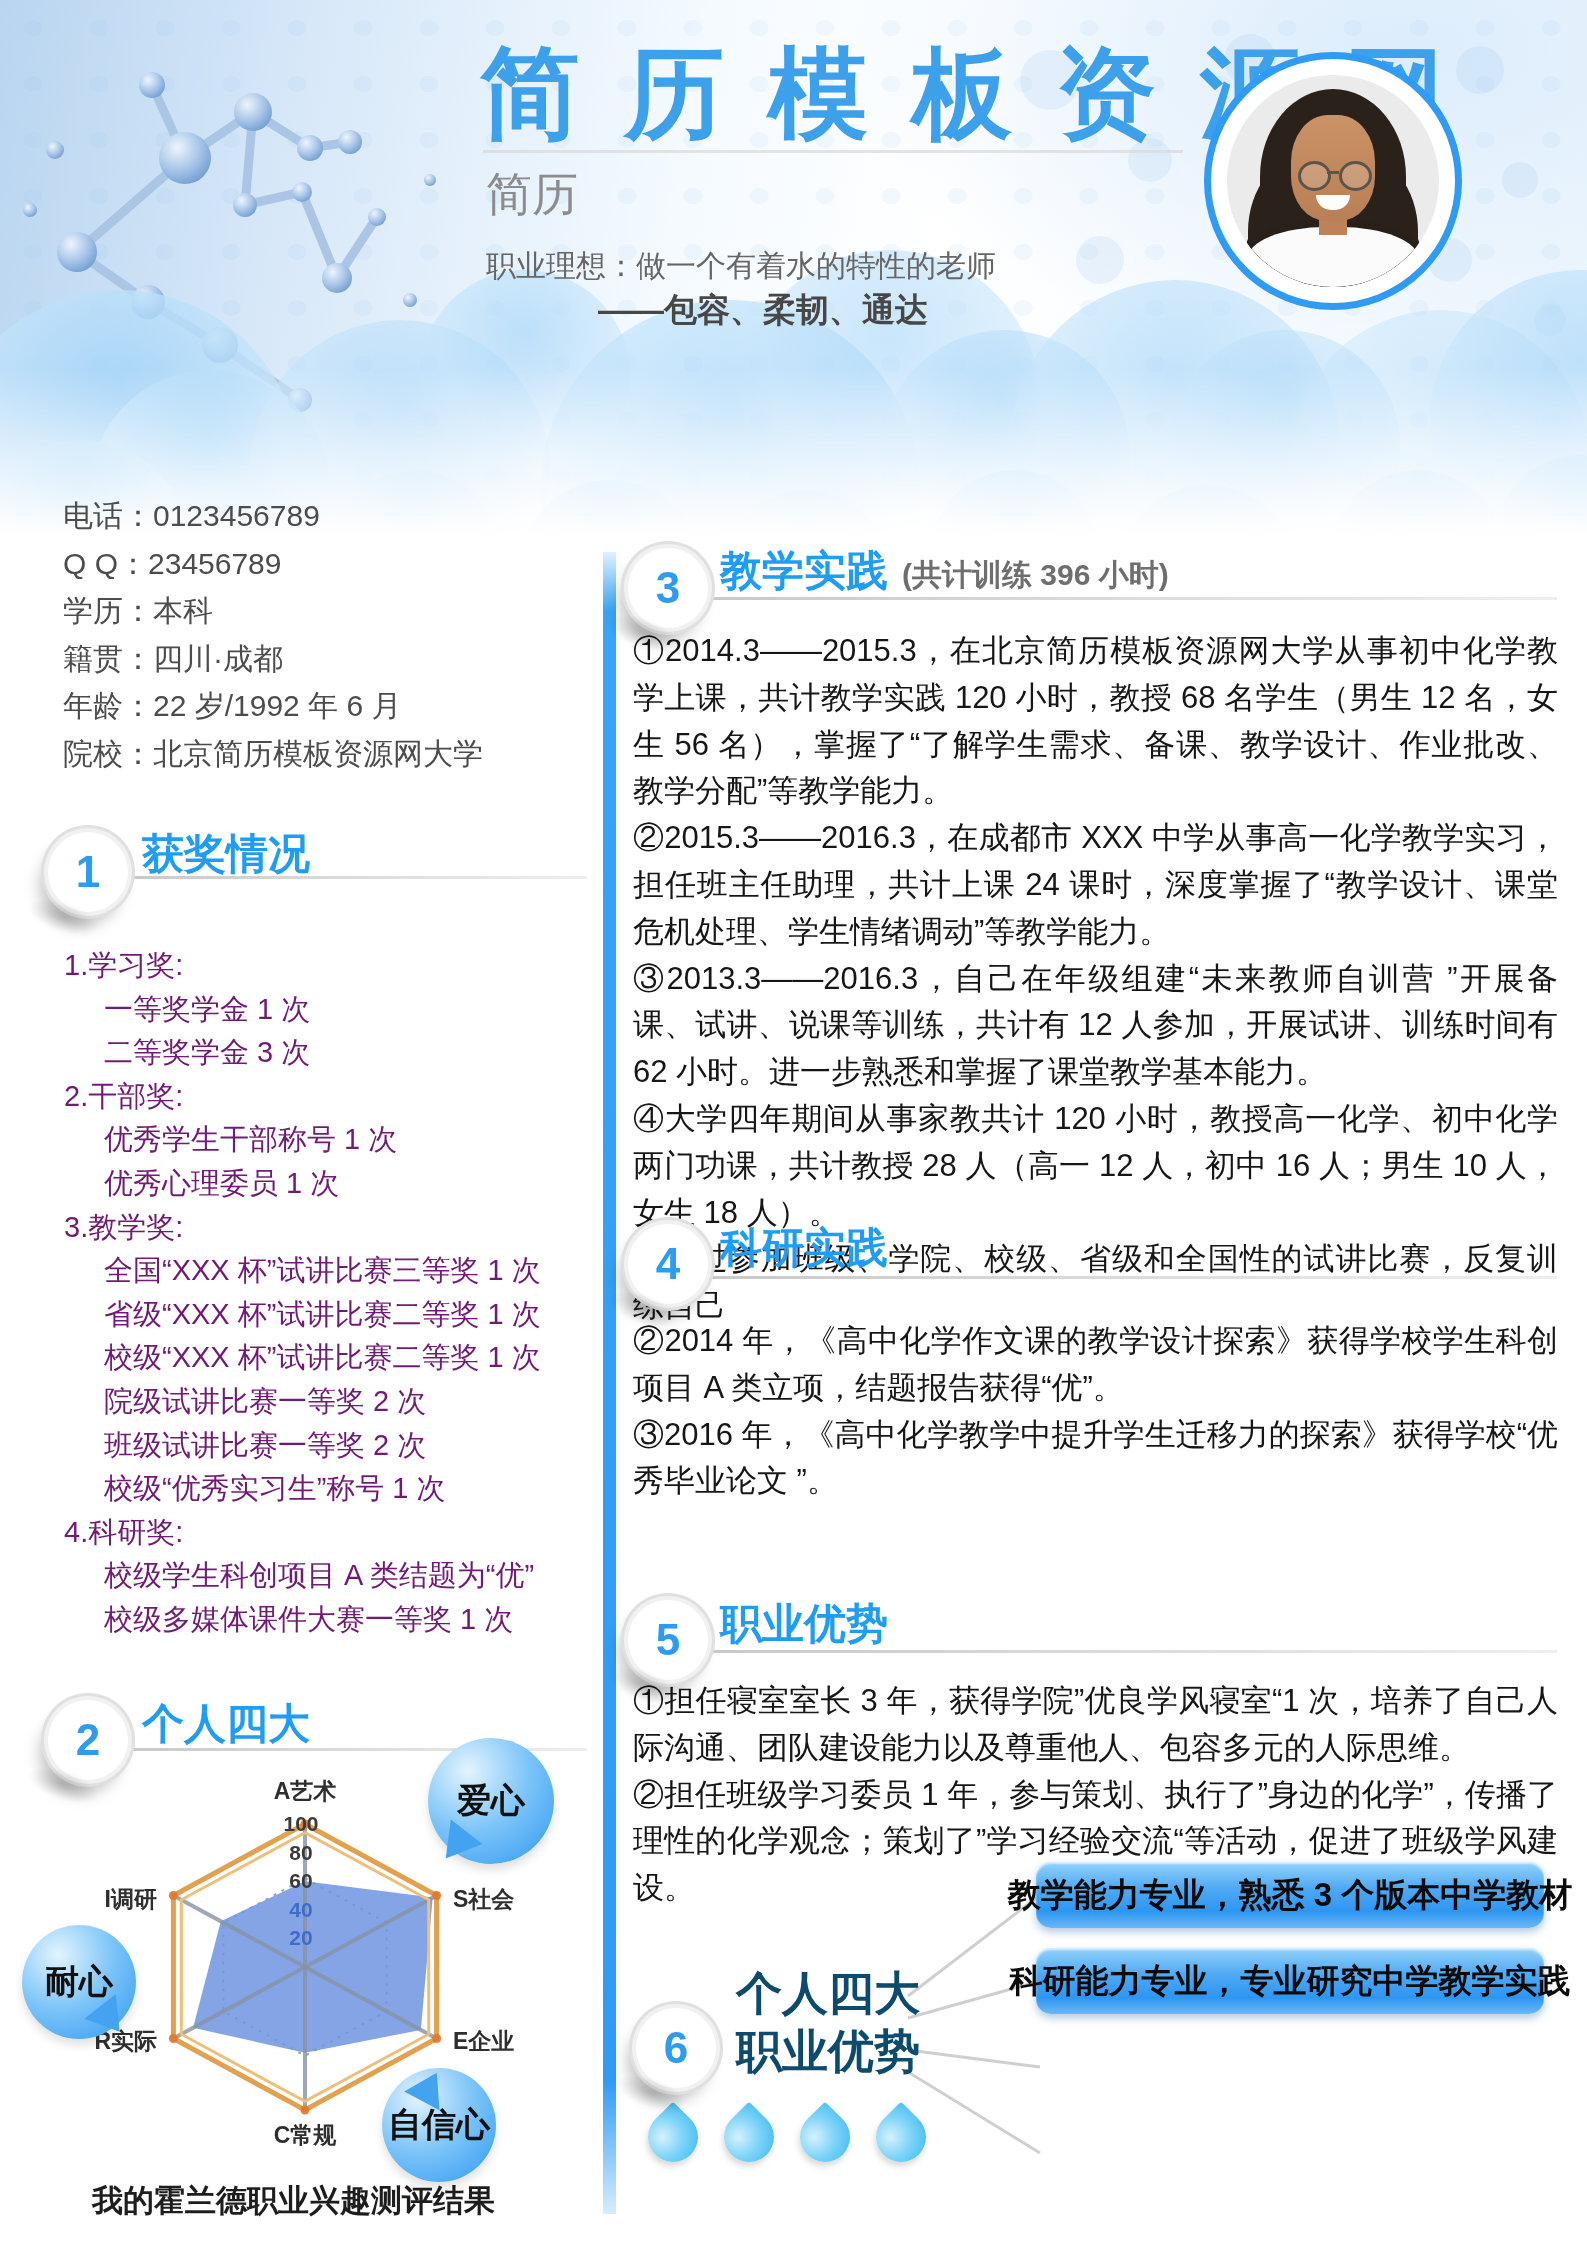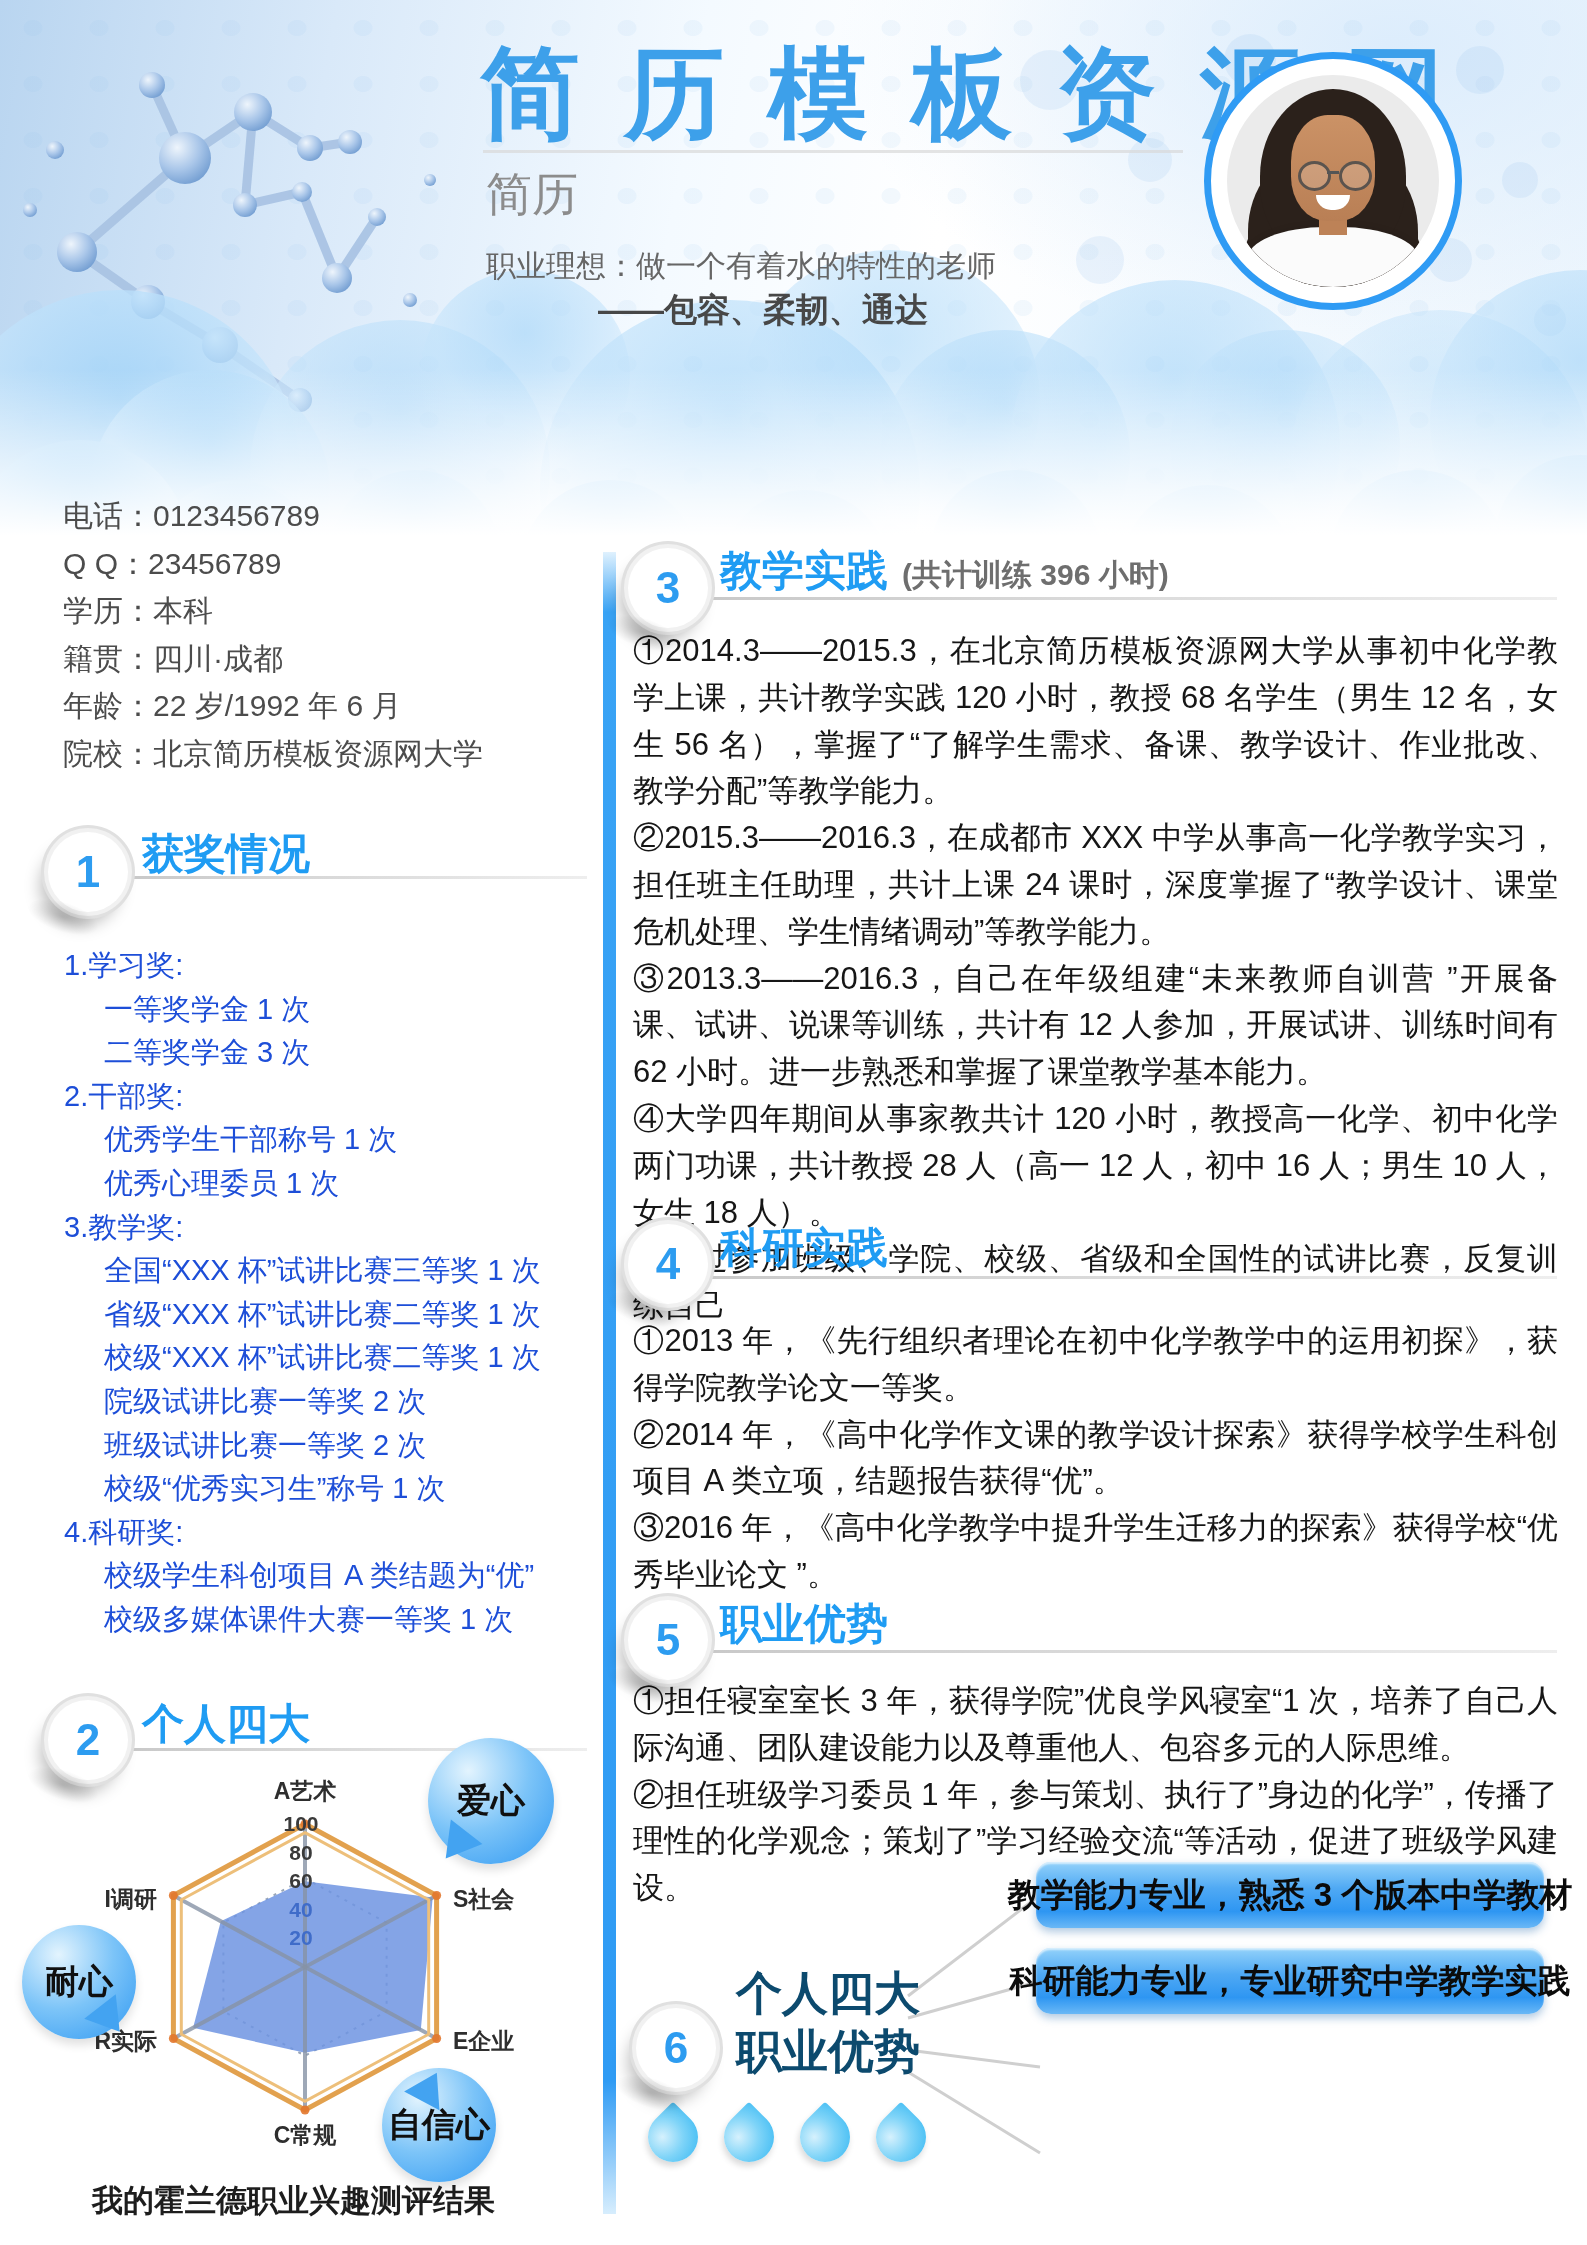--- a/index.html
+++ b/index.html
@@ -55,21 +55,21 @@
     display:flex;align-items:center;justify-content:center;z-index:3}
   .badge span{font-size:44px;font-weight:700;color:#2d9cf0}
   .badge::after{content:"";position:absolute;left:-22px;bottom:-20px;width:74px;height:30px;
     background:radial-gradient(ellipse at center,rgba(0,0,0,.16),rgba(0,0,0,0) 70%);transform:rotate(18deg)}
 
   .stitle{position:absolute;font-size:42px;font-weight:700;color:#1f9cf3;z-index:2;white-space:nowrap}
   .suffix{font-size:30px;font-weight:700;color:#6e6e6e;margin-left:14px}
   .rule{position:absolute;height:3px;background:linear-gradient(90deg,#c9c9c9,#eeeeee);z-index:1}
 
   .contact{position:absolute;left:63px;top:492px;font-size:30px;color:#4c4c4c;line-height:47.5px;white-space:nowrap}
-  .aw{position:absolute;left:64px;top:944px;font-size:29px;color:#1d4ed8;line-height:43.6px;white-space:nowrap}
+  .aw{position:absolute;left:64px;top:944px;font-size:29px;color:#701a75;line-height:43.6px;white-space:nowrap}
   .aw .sub{padding-left:40px}
 
   .para{position:absolute;left:633px;width:925px;font-size:31px;color:#161616;
     line-height:46.8px;text-align:justify}
   .para p{margin:0}
   #teaching{top:628px}
   #research{top:1318px}
   #homeroom{top:1678px}
 
   
@@ -296,21 +296,20 @@
     <p>④大学四年期间从事家教共计 120 小时，教授高一化学、初中化学两门功课，共计教授 28 人（高一 12 人，初中 16 人；男生 10 人，女生 18 人）。</p>
     <p>⑤通过参加班级、学院、校级、省级和全国性的试讲比赛，反复训练自己</p>
   </div>
 
   <div class="badge" style="left:628px;top:1224px">
       <span>4</span>
     </div>
   <div class="stitle" style="left:720px;top:1220px">科研实践</div>
   <div class="rule" style="left:712px;top:1276px;width:845px"></div>
   <div class="para" id="research">
-    <p>①2013 年，《先行组织者理论在初中化学教学中的运用初探》，获得学院教学论文一等奖。</p>
     <p>②2014 年，《高中化学作文课的教学设计探索》获得学校学生科创项目 A 类立项，结题报告获得“优”。</p>
     <p>③2016 年，《高中化学教学中提升学生迁移力的探索》获得学校“优秀毕业论文 ”。</p>
   </div>
 
   <div class="badge" style="left:628px;top:1600px">
       <span>5</span>
     </div>
   <div class="stitle" style="left:720px;top:1596px">职业优势</div>
   <div class="rule" style="left:712px;top:1650px;width:845px"></div>
   <div class="para" id="homeroom">

